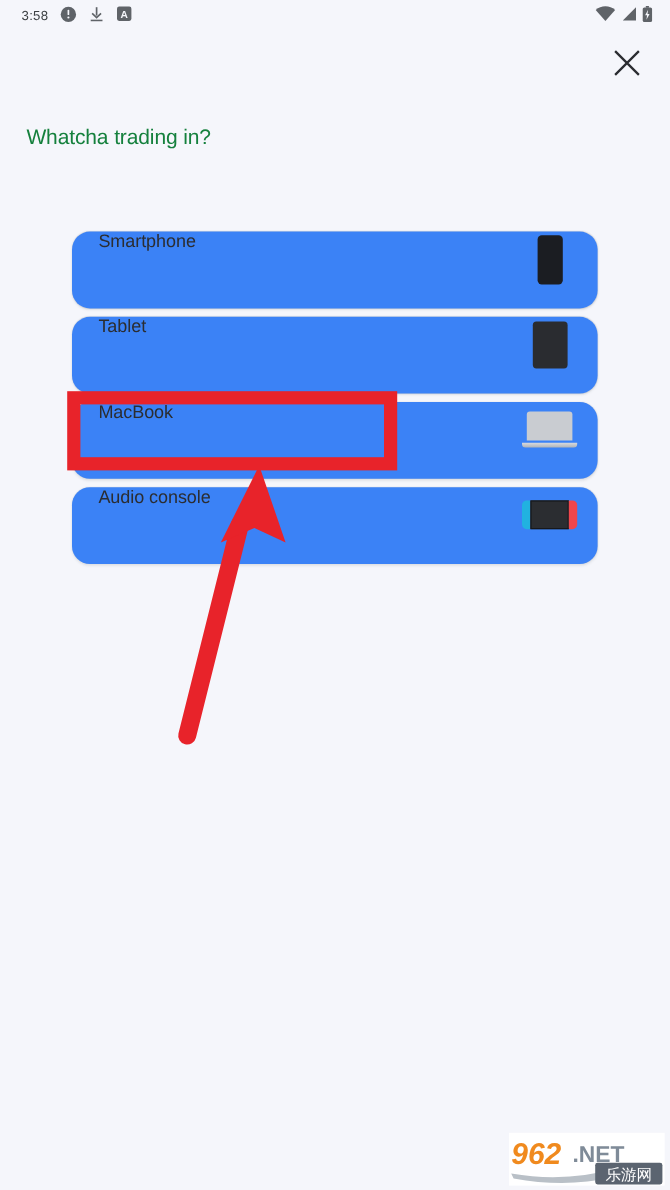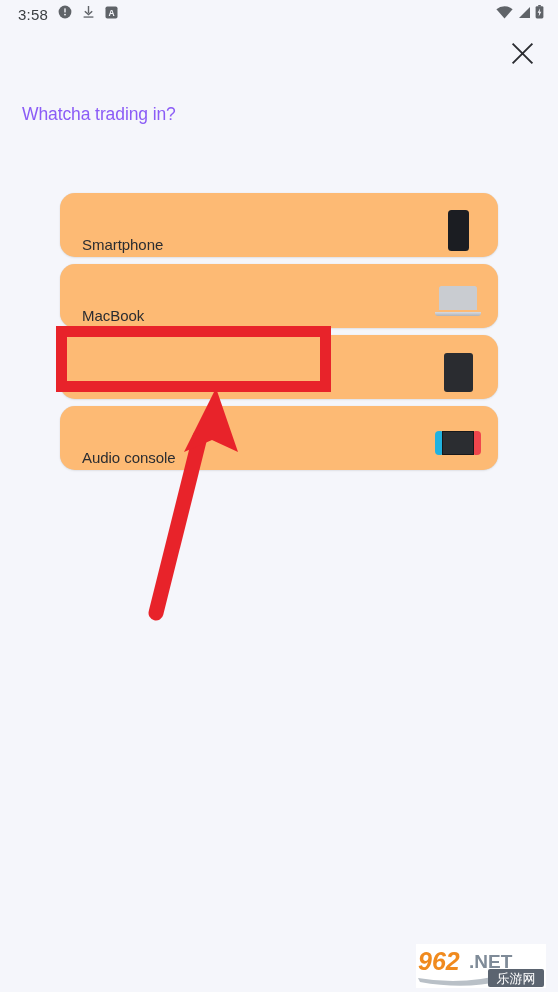--- a/index.html
+++ b/index.html
@@ -27,21 +27,21 @@
     padding: 0 14px 0 18px;
     background: #f5f6fb;
     z-index: 5;
   }
   .status-left {
     display: flex;
     align-items: center;
     gap: 10px;
   }
   .status-clock {
-    font-size: 15px;
+    font-size: 11px;
     color: #3c4043;
     letter-spacing: .2px;
     font-weight: 400;
   }
   .status-right {
     margin-left: auto;
     display: flex;
     align-items: center;
     gap: 4px;
   }
@@ -60,40 +60,40 @@
     cursor: pointer;
     z-index: 4;
   }
 
   
   .page-title {
     position: absolute;
     top: 104px;
     left: 22px;
     font-size: 17.5px;
-    color: #8b5cf6;
+    color: #15803d;
     letter-spacing: -.1px;
     font-weight: 400;
   }
 
   
   .card-list {
     position: absolute;
     top: 193px;
     left: 60px;
     width: 438px;
   }
   .card {
     position: relative;
     height: 64px;
-    background: #fdba74;
+    background: #3b82f6;
     border-radius: 15px;
     display: flex;
-    align-items: flex-end;
-    padding: 0 14px 4px 22px;
+    align-items: flex-start;
+    padding: 0 14px 9px 22px;
     margin-bottom: 7px;
     box-shadow: 0 1px 2px rgba(60,64,67,.10), 0 0 1px rgba(60,64,67,.14);
     cursor: pointer;
   }
   .card-label {
     font-size: 15px;
     color: #2b2d31;
     letter-spacing: -.05px;
   }
   .card-thumb {
@@ -201,21 +201,21 @@
     position: absolute;
     top: 0; left: 0;
     width: 558px; height: 992px;
     z-index: 9;
     pointer-events: none;
   }
 
   
   .watermark {
     position: absolute;
-    right: 12px;
+    right: 4px;
     bottom: 2px;
     width: 130px;
     height: 50px;
     z-index: 11;
     text-align: center;
   }
 </style>
 </head>
 <body>
 
@@ -277,37 +277,37 @@
 </div>
 
 <div class="page-title">Whatcha trading in?</div>
 
 <div class="card-list">
 
   <div class="card">
     <span class="card-label">Smartphone</span>
     <span class="card-thumb">
       <span class="phone"><span class="phone-scr"></span></span>
+    </span>
+  </div>
+
+  <div class="card">
+    <span class="card-label">Tablet</span>
+    <span class="card-thumb">
+      <span class="tablet"><span class="tablet-scr"></span></span>
     </span>
   </div>
 
   <div class="card">
     <span class="card-label">MacBook</span>
     <span class="card-thumb">
       <span class="laptop">
         <span class="laptop-lid"><span class="laptop-scr"></span></span>
         <span class="laptop-base"></span>
       </span>
-    </span>
-  </div>
-
-  <div class="card">
-    <span class="card-label">Tablet</span>
-    <span class="card-thumb">
-      <span class="tablet"><span class="tablet-scr"></span></span>
     </span>
   </div>
 
   <div class="card">
     <span class="card-label">Audio console</span>
     <span class="card-thumb">
       <span class="switch">
         <span class="jc jc-l"></span>
         <span class="sw-body"></span>
         <span class="jc jc-r"></span>

